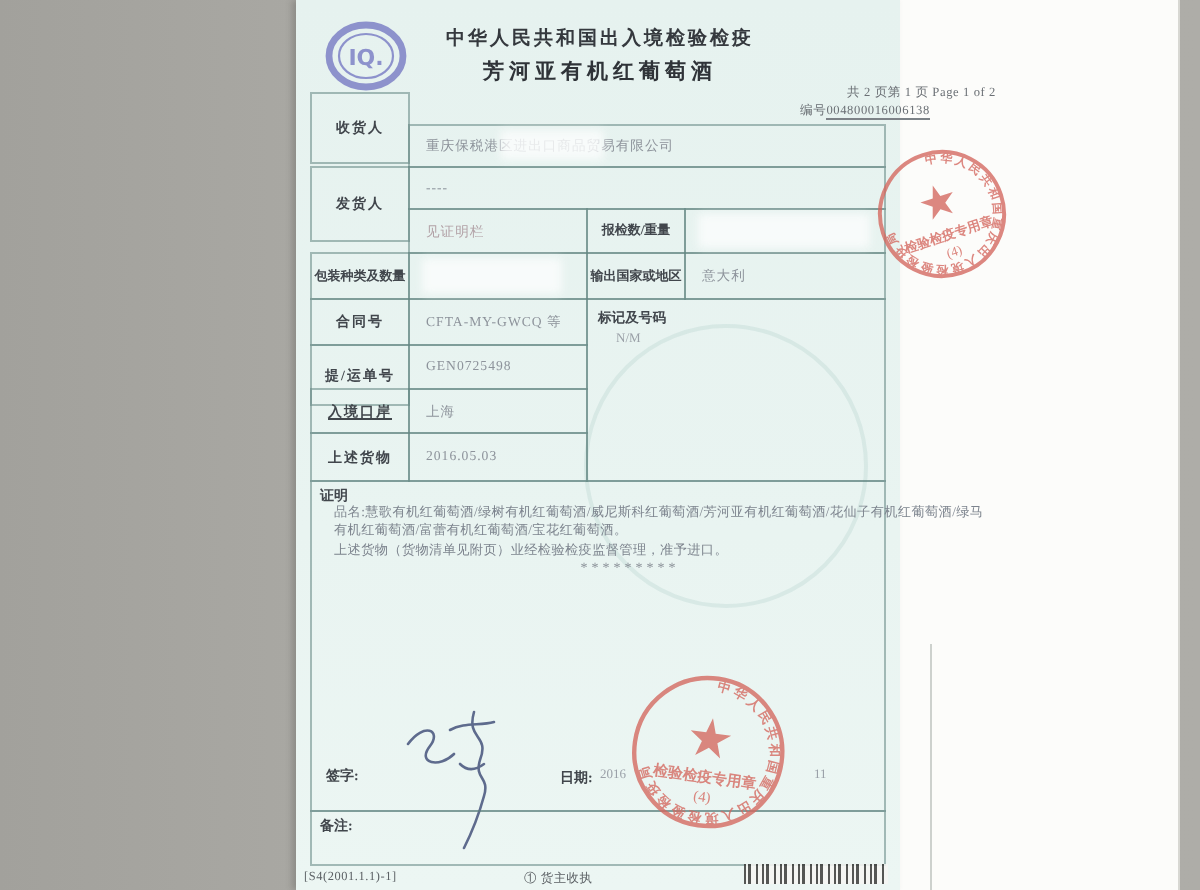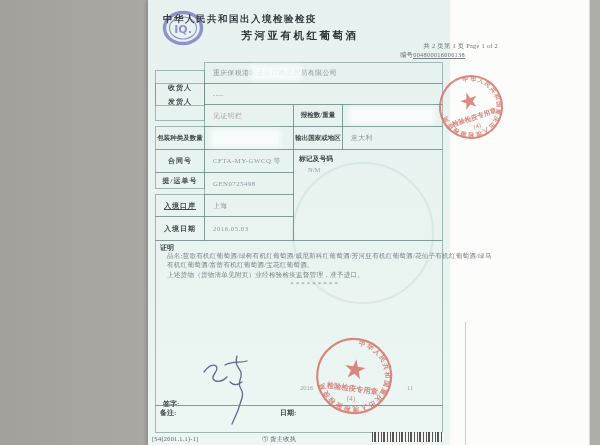--- a/index.html
+++ b/index.html
@@ -7,21 +7,21 @@
     background:linear-gradient(90deg,#a2a19c 0%,#aaa9a4 30%,#aeada8 100%);
     font-family:"Liberation Serif","DejaVu Serif",serif;}
   .abs{position:absolute;}
   .white-page{left:148px;top:0;width:441px;height:445px;background:#fcfcfa;border-right:1px solid #d8d8d3;}
   .fold-line{left:465px;top:322px;width:1px;height:123px;background:#cdd1cd;}
   .cert-paper{left:148px;top:0;width:302px;height:445px;
     background:linear-gradient(180deg,#e6f2ef 0%,#e9f4f1 60%,#ecf6f3 100%);
     box-shadow:-2px 0 3px rgba(60,60,55,.25);}
   .watermark{left:292px;top:162px;width:138px;height:138px;border-radius:50%;
     border:2px solid rgba(140,185,178,.18);}
-  .title1{left:163px;top:13px;width:300px;text-align:left;font-size:9.5px;font-weight:bold;
+  .title1{left:150px;top:13px;width:300px;text-align:center;font-size:9.5px;font-weight:bold;
     letter-spacing:1.5px;color:#35393e;}
   .title2{left:150px;top:29px;width:300px;text-align:center;font-size:10.5px;font-weight:bold;
     letter-spacing:2.5px;color:#2f3338;}
   .meta{font-size:6.3px;color:#6a6f74;letter-spacing:.3px;}
   .serial-num{border-bottom:.8px solid #7c8287;padding-bottom:.5px;}
   .cell{position:absolute;box-sizing:border-box;border:1px solid rgba(100,135,131,.55);
     display:flex;align-items:center;overflow:hidden;}
   .lbl{justify-content:center;font-weight:bold;font-size:7px;color:#41464c;letter-spacing:1px;}
   .lbl-tight{letter-spacing:0;font-size:6.5px;}
   .val{padding-left:8px;font-size:6.8px;color:#8d939b;letter-spacing:.5px;}
@@ -57,21 +57,21 @@
   </svg>
 
   <div class="abs title1">中华人民共和国出入境检验检疫</div>
   <div class="abs title2">芳河亚有机红葡萄酒</div>
 
   <div class="abs meta" style="left:400px;top:42px;width:98px;text-align:right;">共 2 页第 1 页  Page 1 of 2</div>
   <div class="abs meta" style="left:400px;top:50.5px;width:98px;text-align:left;">
     <span>编号</span><span class="serial-num">004800016006138</span>
   </div>
 
-  <div class="cell lbl" style="left:155px;top:70px;width:50px;height:36px;font-family:Liberation Serif, serif;">收货人</div>
+  <div class="cell lbl" style="left:155px;top:46px;width:50px;height:36px;font-family:Liberation Serif, serif;">收货人</div>
   <div class="cell val" style="left:204px;top:62px;width:239px;height:22px;">重庆保税港区进出口商品贸易有限公司</div>
 
   <div class="cell lbl" style="left:155px;top:83px;width:50px;height:38px;">发货人</div>
   <div class="cell val" style="left:204px;top:83px;width:239px;height:22px;">----</div>
 
   <div class="cell val val-faint" style="left:204px;top:104px;width:90px;height:23px;">见证明栏</div>
   <div class="cell lbl lbl-tight" style="left:293px;top:104px;width:50px;height:23px;">报检数/重量</div>
   <div class="cell val" style="left:342px;top:104px;width:101px;height:23px;"></div>
 
   <div class="cell lbl lbl-tight" style="left:155px;top:126px;width:50px;height:24px;">包装种类及数量</div>
@@ -79,42 +79,42 @@
   <div class="cell lbl lbl-tight" style="left:293px;top:126px;width:50px;height:24px;">输出国家或地区</div>
   <div class="cell val" style="left:342px;top:126px;width:101px;height:24px;">意大利</div>
 
   <div class="cell lbl" style="left:155px;top:149px;width:50px;height:24px;">合同号</div>
   <div class="cell val" style="left:204px;top:149px;width:90px;height:24px;">CFTA-MY-GWCQ 等</div>
   <div class="cell marks-cell" style="left:293px;top:149px;width:150px;height:92px;">
     <div class="marks-lbl">标记及号码</div>
     <div class="marks-val">N/M</div>
   </div>
 
-  <div class="cell lbl" style="left:155px;top:172px;width:50px;height:17px;">提/运单号</div>
+  <div class="cell lbl" style="left:155px;top:172px;width:50px;height:31px;">提/运单号</div>
   <div class="cell val" style="left:204px;top:172px;width:90px;height:23px;">GEN0725498</div>
 
   <div class="cell lbl" style="left:155px;top:194px;width:50px;height:23px;text-decoration:underline;">入境口岸</div>
   <div class="cell val" style="left:204px;top:194px;width:90px;height:23px;">上海</div>
 
-  <div class="cell lbl" style="left:155px;top:216px;width:50px;height:25px;">入境日期</div>
+  <div class="cell lbl" style="left:155px;top:216px;width:50px;height:25px;">上述货物</div>
   <div class="cell val" style="left:204px;top:216px;width:90px;height:25px;">2016.05.03</div>
 
   <div class="redact" style="left:250px;top:65px;width:52px;height:15px;"></div>
   <div class="redact" style="left:349px;top:107px;width:86px;height:17px;"></div>
   <div class="redact" style="left:211px;top:129px;width:70px;height:18px;"></div>
 
   <div class="cell" style="left:155px;top:240px;width:288px;height:166px;"></div>
   <div class="abs cert-lbl">证明</div>
   <div class="abs cert-line" style="top:252px;">品名:慧歌有机红葡萄酒/绿树有机红葡萄酒/威尼斯科红葡萄酒/芳河亚有机红葡萄酒/花仙子有机红葡萄酒/绿马</div>
   <div class="abs cert-line" style="top:261px;">有机红葡萄酒/富蕾有机红葡萄酒/宝花红葡萄酒。</div>
   <div class="abs cert-line" style="top:271px;">上述货物（货物清单见附页）业经检验检疫监督管理，准予进口。</div>
   <div class="abs stars">*********</div>
 
-  <div class="abs sign-lbl" style="left:163px;top:399px;">签字:</div>
-  <div class="abs sign-lbl" style="left:280px;top:408px;">日期:</div>
+  <div class="abs sign-lbl" style="left:163px;top:383px;">签字:</div>
+  <div class="abs sign-lbl" style="left:280px;top:384px;">日期:</div>
   <div class="abs date-frag" style="left:300px;top:384px;">2016</div>
   <div class="abs date-frag" style="left:407px;top:384px;">11</div>
 
   <svg class="abs" style="left:192px;top:352px;" width="70" height="74" viewBox="0 0 70 74">
     <g fill="none" stroke="#46537c" stroke-width="1.3" stroke-linecap="round" opacity=".85">
       <path d="M12,20 C20,9 29,13 23,21 C16,30 28,32 35,25"></path>
       <path d="M33,13 C40,9 48,11 55,9"></path>
       <path d="M45,4 C41,18 53,15 48,28 C45,38 53,36 50,46 C47,57 44,64 40,72"></path>
       <path d="M38,30 C42,34 46,33 50,30"></path>
     </g>

